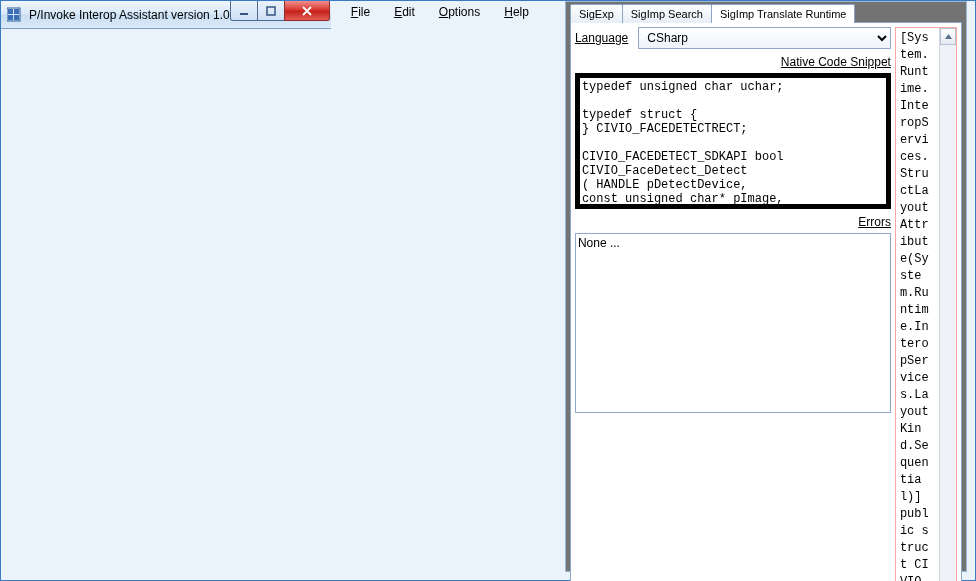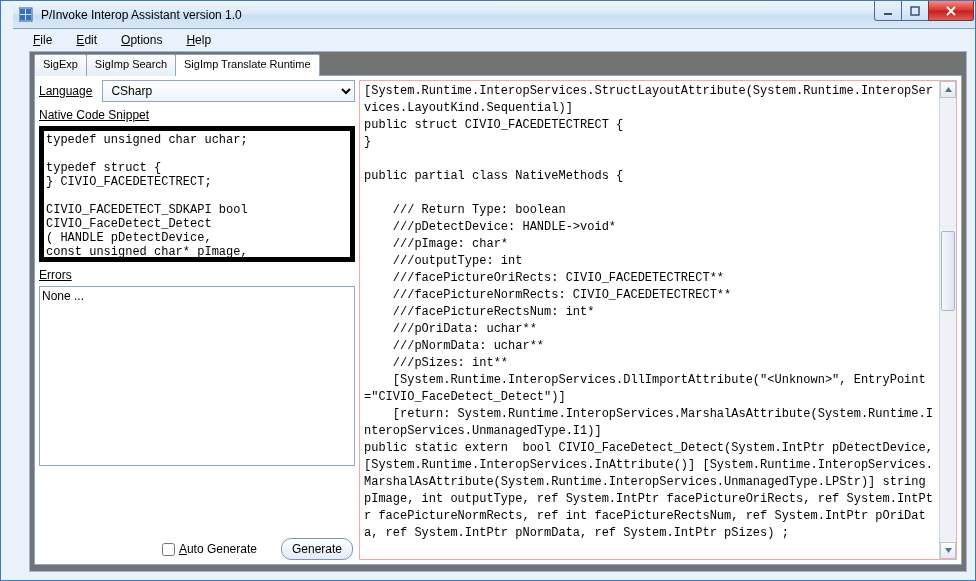--- a/index.html
+++ b/index.html
@@ -1,17 +1,17 @@
 <!DOCTYPE html>
 <html><head>
 <meta charset="utf-8">
 <style>
 * { box-sizing: border-box; margin: 0; padding: 0; }
 body { font-family: Tahoma, Arial, sans-serif; font-size: 11px; background: #fff; overflow: hidden; }
-.window { width: 976px; height: 581px; border: 1px solid #3a79c4; background: #eaf3fb; display: flex; flex-direction: column; padding-left: 12px; }
+.window { width: 976px; height: 581px; border: 1px solid #3a79c4; background: #eaf3fb; display: flex; flex-direction: row; }
 .titlebar { height: 28px; background: linear-gradient(to bottom, #f0f6fc 0%, #d9e9f9 48%, #c9def3 52%, #dbe9f8 100%); display: flex; align-items: center; padding: 0 0 0 6px; border-bottom: 1px solid #7e9fc7; }
 .titlebar .appicon { width: 16px; height: 16px; margin-right: 6px; }
 .titlebar .title { flex: 1; color: #000; font-size: 12px; }
 .winbtns { display: flex; height: 20px; margin-right: 1px; margin-top: 0; align-self: flex-start; }
 .winbtn { width: 28px; height: 20px; border: 1px solid #4f6a92; border-top: none; background: linear-gradient(to bottom,#e9f2fb,#cfe0f3); display: flex; align-items: center; justify-content: center; }
 .winbtn + .winbtn { margin-left: -1px; }
 .winbtn.close { width: 46px; background: linear-gradient(to bottom,#f08f8a,#d9352f 48%,#c1201a 52%,#e45b56); border-color:#8e2b27; border-bottom-right-radius:3px; }
 .winbtn svg { width: 12px; height: 12px; }
 .winbtn.min { border-bottom-left-radius:3px; }
 .menubar { height: 22px; display: flex; align-items: center; padding: 0 10px; gap: 4px; background: #eaf3fb; }
@@ -19,21 +19,21 @@
 .menuitem span.u { text-decoration: underline; }
 .client { flex: 1; margin: 0 8px 8px 16px; background: #737373; border: 1px solid #9cb6d6; display: flex; flex-direction: column; padding: 2px 4px 6px 4px; }
 .tabs { display: flex; height: 22px; }
 .tab { border: 1px solid #8ba6c6; border-bottom: none; background: linear-gradient(to bottom,#fdfdfd,#e7eef7); padding: 3px 8px; font-size: 11px; margin-right: -1px; border-radius: 2px 2px 0 0; position: relative; }
 .tab.active { background: #fff; z-index: 2; }
 .tabbody { flex: 1; border: 1px solid #8ba6c6; background: #fff; margin-top: -1px; display: flex; padding: 4px; gap: 4px; }
 .leftpane { width: 316px; display: flex; flex-direction: column; gap: 4px; }
 .row { display: flex; align-items: center; gap: 10px; }
 .lbl { font-size: 12px; text-decoration: underline; }
 select.lang { flex: 1; height: 22px; border: 1px solid #8fa7c8; background: linear-gradient(to bottom,#fff,#eef3fa); font-size: 12px; padding: 0 4px; }
-.sectionlbl { font-size: 12px; text-decoration: underline; margin-top: 2px; }
+.sectionlbl { font-size: 12px; text-decoration: underline; margin-top: 2px; text-align: right; }
 textarea.native { width: 100%; height: 136px; resize: none; border: 5px solid #000000; font-family: Liberation Mono, monospace; font-size: 12px; padding: 2px; line-height: 14px; white-space: pre; overflow: auto; }
 textarea.errors { width: 100%; height: 180px; resize: none; border: 1px solid #8fa7c8; font-family: Liberation Sans, sans-serif; font-size: 12px; padding: 2px; line-height: 14px; background:#fff; overflow:auto; }
 .bottomrow { display: flex; align-items: center; justify-content: flex-end; gap: 24px; margin-top: auto; padding: 4px 2px 0 2px; }
 .chk { display: flex; align-items: center; gap: 4px; font-size: 12px; }
 .chk input { width:13px; height:13px; }
 .chk .u { text-decoration: underline; }
 button.gen { height: 22px; padding: 0 10px; border: 1px solid #7a94b8; border-radius: 10px; background: linear-gradient(to bottom,#fdfdfd,#e4ecf6); font-size: 12px; }
 .rightpane { flex: 1; position: relative; border: 1px solid #fca5a5; background: #fff; display: flex; justify-content: flex-end; }
 .output { flex: 1; font-family: "SimSun","Courier New",monospace; font-size: 12px; line-height: 17px; padding: 2px 4px; white-space: pre-wrap; word-break: break-all; overflow: hidden; }
 .rscroll { width: 17px; background: #eef1f6; border-left: 1px solid #cfd7e2; display: flex; flex-direction: column; }

